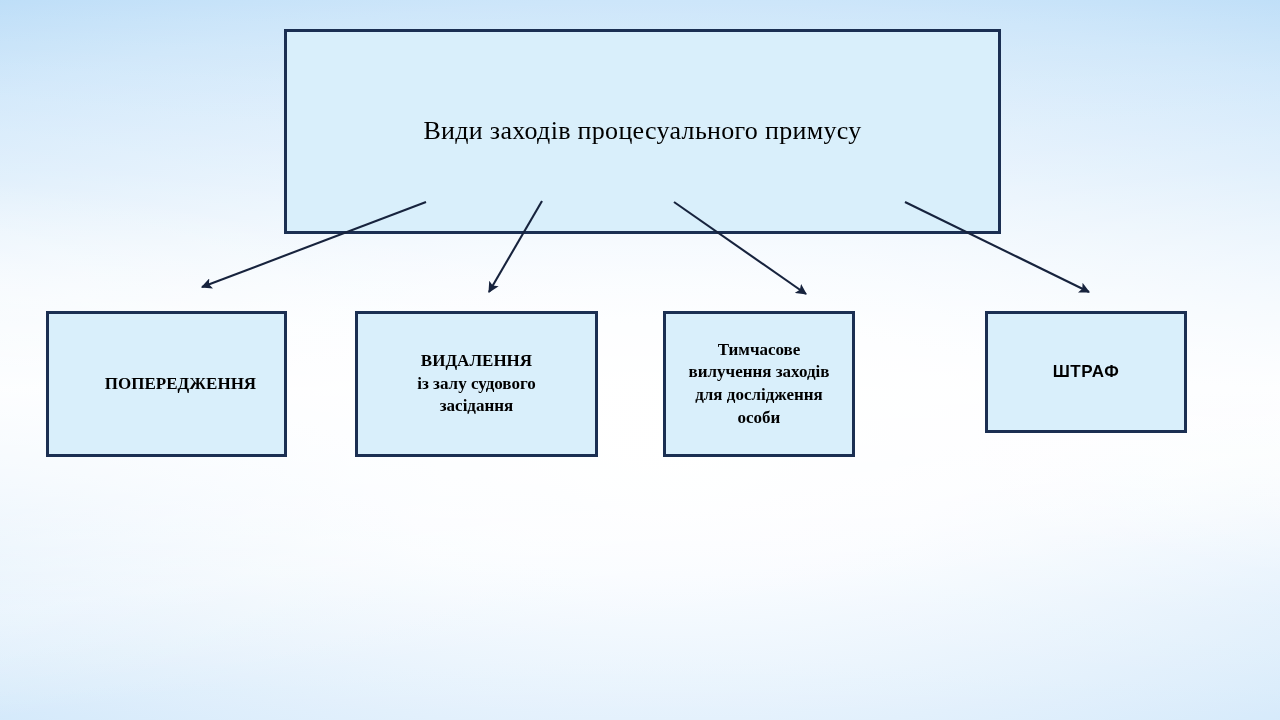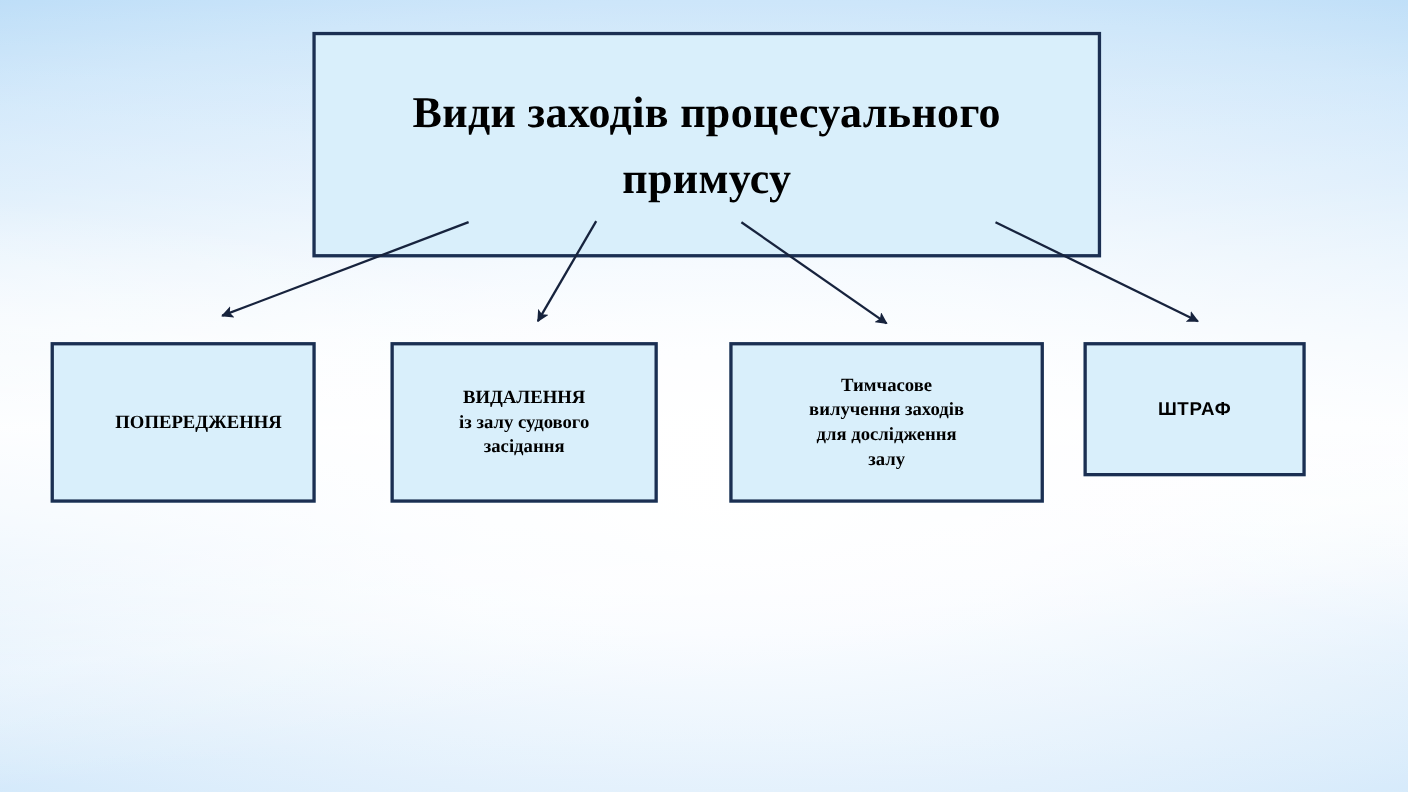--- a/index.html
+++ b/index.html
@@ -61,29 +61,29 @@
   }
 
   #title-node {
     left: 284px;
     top: 29px;
     width: 717px;
     height: 205px;
     padding: 0 14px;
   }
   #title-node .title-text {
-    font-size: 40px;
-    font-weight: bold;
+    font-size: 26px;
+    font-weight: normal;
     line-height: 1.48;
     letter-spacing: 0.3px;
   }
 
   #node-1 { left: 46px;  top: 311px; width: 241px; height: 146px; padding-left: 28px; }
   #node-2 { left: 355px; top: 311px; width: 243px; height: 146px; }
-  #node-3 { left: 663px; top: 311px; width: 286px; height: 146px; }
+  #node-3 { left: 663px; top: 311px; width: 192px; height: 146px; }
   #node-4 { left: 985px; top: 311px; width: 202px; height: 122px; }
 
   .leaf-text {
     font-size: 17px;
     font-weight: bold;
     line-height: 1.33;
     padding: 0 6px;
   }
   .leaf-text .ln { display: block; }
   #node-4 .leaf-text {
@@ -148,21 +148,21 @@
       <span class="ln">із залу судового</span>
       <span class="ln">засідання</span>
     </div>
   </div>
 
   <div class="node" id="node-3">
     <div class="leaf-text">
       <span class="ln">Тимчасове</span>
       <span class="ln">вилучення заходів</span>
       <span class="ln">для дослідження</span>
-      <span class="ln">залу</span>
+      <span class="ln">особи</span>
     </div>
   </div>
 
   <div class="node" id="node-4">
     <div class="leaf-text">
       <span class="ln">ШТРАФ</span>
     </div>
   </div>
 
 

